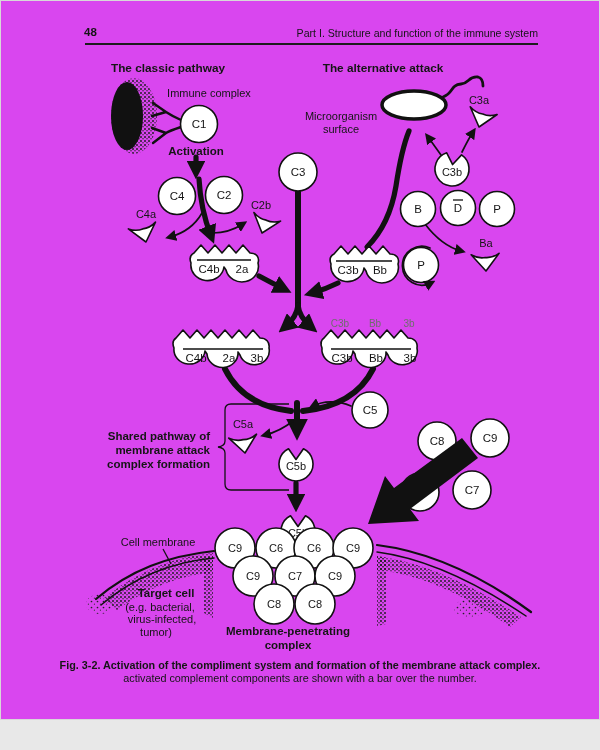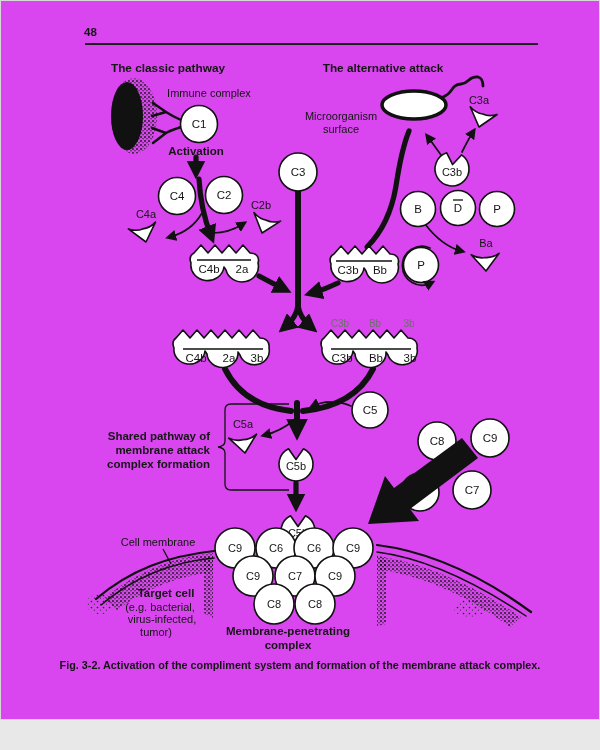--- a/index.html
+++ b/index.html
@@ -31,20 +31,21 @@
   .a6{fill:none;stroke:#111;stroke-width:6;stroke-linecap:round;}
   .thin{fill:none;stroke:#111;stroke-width:1.3;}
   .mem{fill:none;stroke:#111;stroke-linecap:round;}
 </style>
 </head>
 <body>
 
 <div class="page">
 
   <div class="abs pgnum">48</div>
+  <div class="abs runhead">Part I. Structure and function of the immune system</div>
   <div class="abs rule"></div>
   <div class="abs h-classic">The classic pathway</div>
   <div class="abs h-alt">The alternative attack</div>
 
   <svg width="600" height="750" viewBox="0 0 600 750">
     <defs>
       <marker id="mb" viewBox="0 0 10 10" markerWidth="3.6" markerHeight="3.6" refX="5.5" refY="5" orient="auto">
           <path d="M0,0 L10,5 L0,10 Z" fill="#111"></path>
         </marker>
       <marker id="ms" viewBox="0 0 10 10" markerWidth="6.5" markerHeight="6.5" refX="5.5" refY="5" orient="auto">
@@ -222,15 +223,16 @@
       <circle class="circ" cx="315" cy="604" r="20"></circle>
       <text class="tm" x="274" y="608">C8</text>
       <text class="tm" x="315" y="608">C8</text>
       <text class="tb" x="288" y="635">Membrane-penetrating</text>
       <text class="tb" x="288" y="649">complex</text>
     </g>
   </svg>
 
   <div class="abs caption">
     <div class="b">Fig. 3-2. Activation of the compliment system and formation of the membrane attack complex.</div>
+    <div>activated complement components are shown with a bar over the number.</div>
   </div>
 
 </div>
 
 </body></html>

